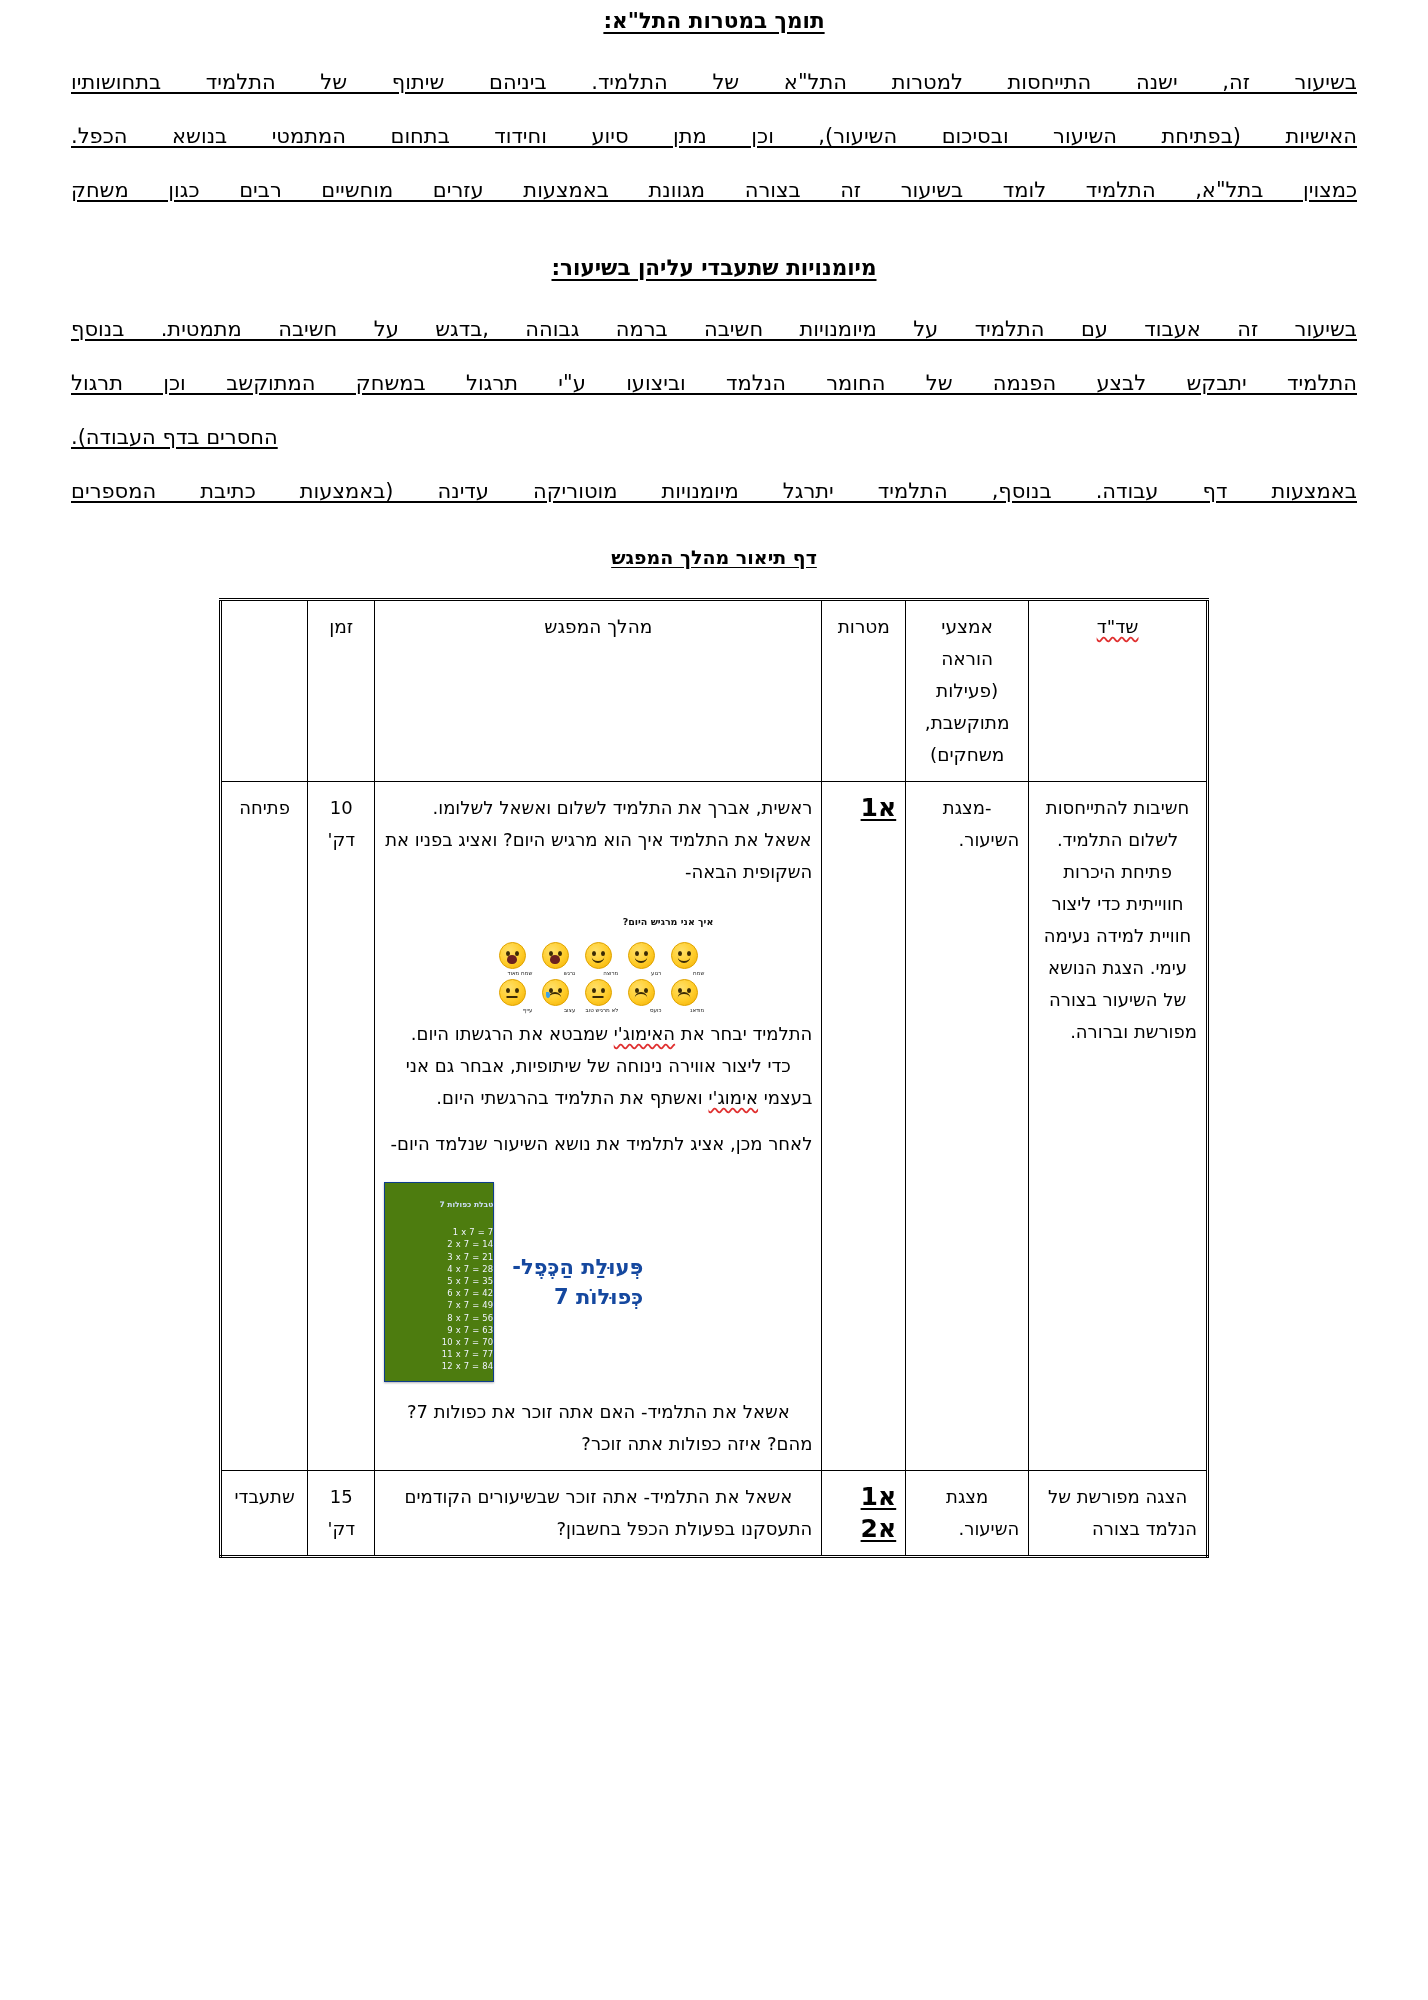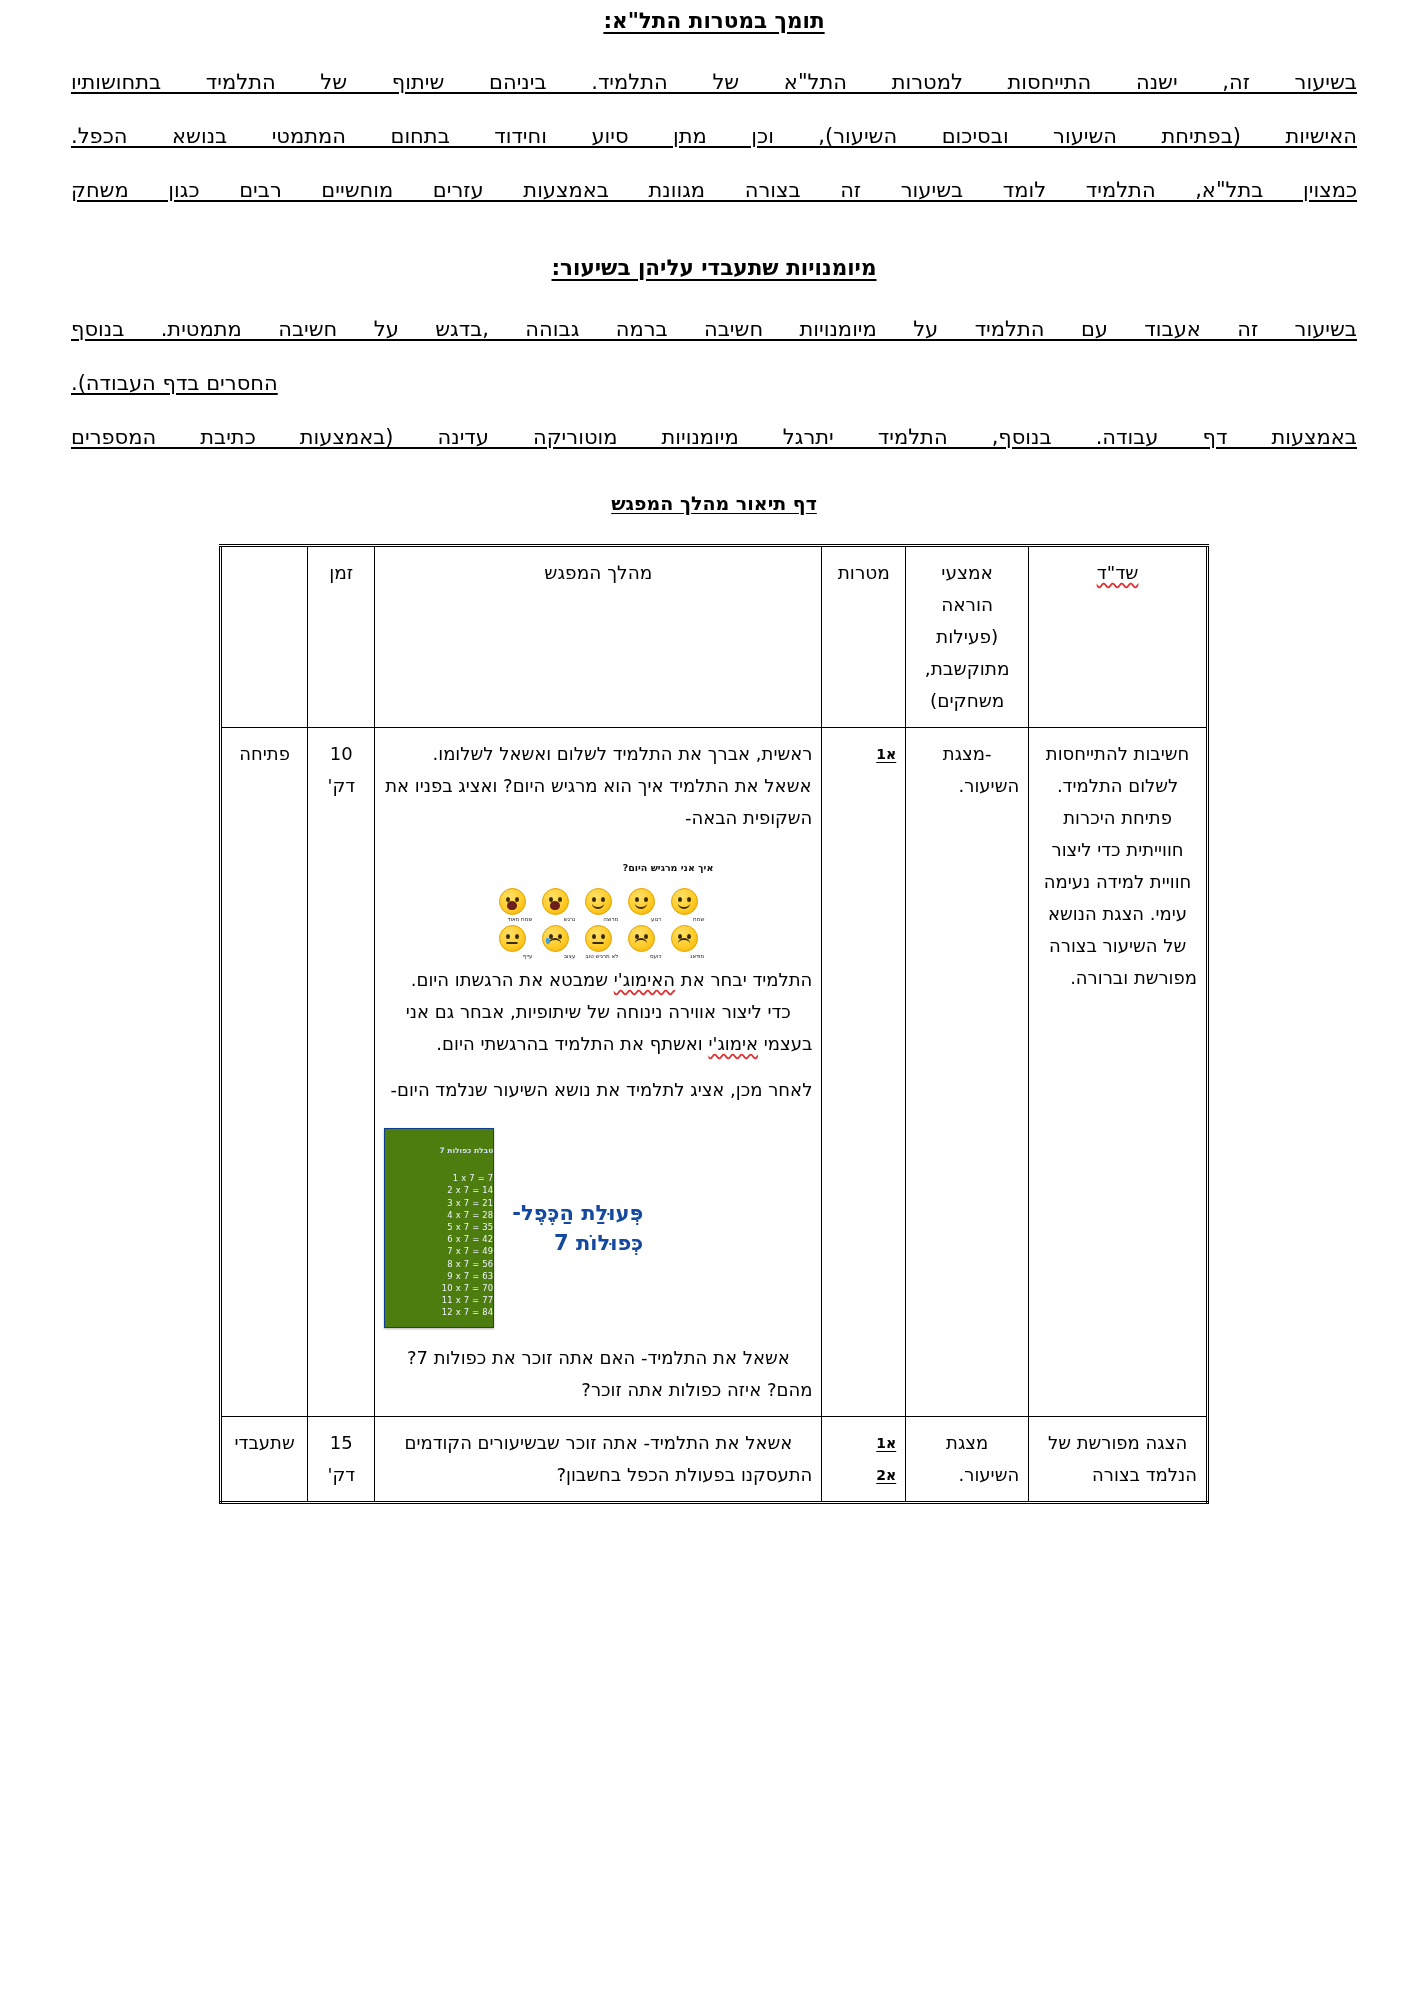--- a/index.html
+++ b/index.html
@@ -131,21 +131,21 @@
     text-align: right;
     font-size: 18px;
     padding-top: 10px;
   }
   .goal-item {
     font-weight: bold;
     text-decoration: underline;
     text-underline-offset: 3px;
     display: block;
     text-align: right;
-    font-size: 14px;
+    font-size: 25px;
   }
 
   
   .emoji-fig {
     margin: 18px auto 4px auto;
     width: 230px;
     text-align: center;
   }
   .emoji-title {
     font-size: 9.5px;
@@ -291,20 +291,21 @@
   <div class="gap-30"></div>
 
   <div>
     <div class="heading-row">
       <span class="sect-heading">
         <span>מיומנויות שתעבדי עליהן בשיעור:</span>
       </span>
     </div>
     <div class="gap-14"></div>
     <p class="para">בשיעור זה אעבוד עם התלמיד על מיומנויות חשיבה ברמה גבוהה ,בדגש על חשיבה מתמטית. בנוסף</p>
+    <p class="para">התלמיד יתבקש לבצע הפנמה של החומר הנלמד וביצועו ע"י תרגול במשחק המתוקשב וכן תרגול</p>
     <p class="para para-nolast" style="text-align-last:left;">החסרים בדף העבודה).</p>
     <p class="para">באמצעות דף עבודה. בנוסף, התלמיד יתרגל מיומנויות מוטוריקה עדינה (באמצעות כתיבת המספרים</p>
   </div>
 
   <div class="gap-22"></div>
 
   <div class="center-head">דף תיאור מהלך המפגש</div>
 
   <div class="gap-30"></div>
 

